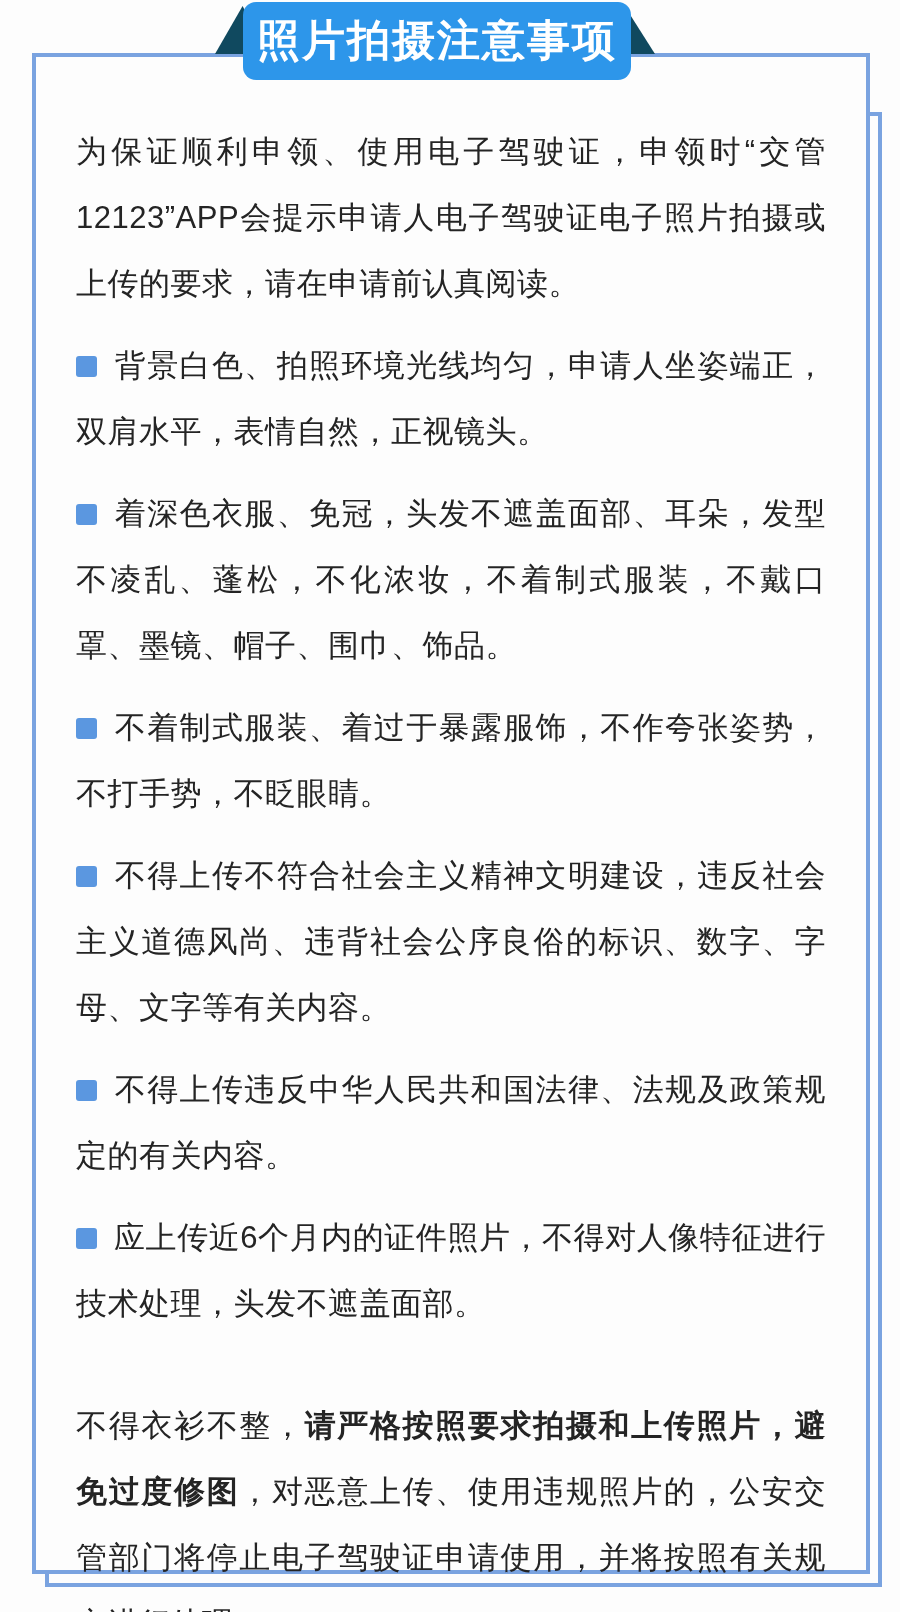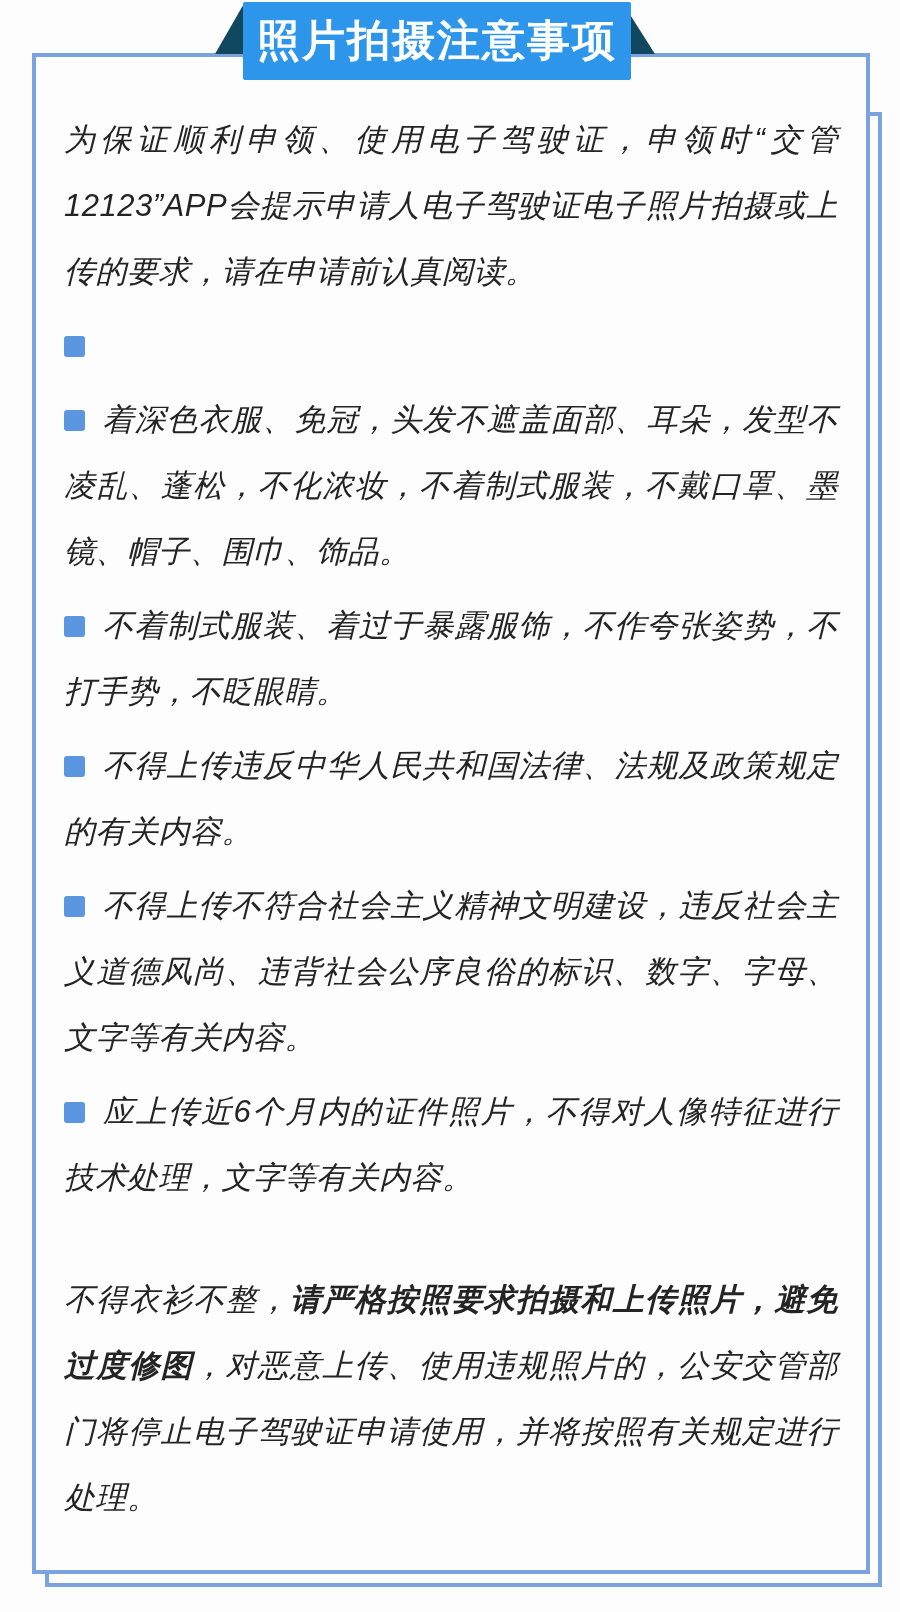--- a/index.html
+++ b/index.html
@@ -37,40 +37,40 @@
   .ribbon-flap-right {
     position:absolute; left:629px; top:13px; width:26px; height:41px;
     background:#10495f;
     clip-path:polygon(0 0, 100% 100%, 0 100%);
   }
   .title-banner {
     position:absolute; left:243px; top:2px;
     width:388px; height:78px;
     background:#2d96ea;
     display:flex; align-items:center; justify-content:center;
-    border-radius:2px;
+    border-radius:13px;
   }
   .title-banner .title-text {
     color:#ffffff;
     font-size:43px;
     font-weight:bold;
     letter-spacing:2px;
     white-space:nowrap;
   }
 
   
   .content {
     position:absolute; left:60px; top:103px;
     width:782px;
     font-size:31px;
     line-height:66px;
     color:#242424;
     letter-spacing:0.5px;
   }
-  .content p { margin:4px; text-align:justify;font-style:italic; }
+  .content p { margin:16px; text-align:justify; }
   .content p.bullet { margin-top:8px; }
   .sq {
     display:inline-block;
     width:21px; height:21px;
     background:#5b97e0;
     border-radius:3px;
     margin-right:17px;
     vertical-align:-1px;
   }
   .footer-para { margin-top:56px !important; }
@@ -87,27 +87,27 @@
 <div class="ribbon-flap-left"></div>
 <div class="ribbon-flap-right"></div>
 <div class="title-banner">
   <span class="title-text">照片拍摄注意事项</span>
 </div>
 
 <div class="content">
 
   <p>为保证顺利申领、使用电子驾驶证，申领时“交管12123”APP会提示申请人电子驾驶证电子照片拍摄或上传的要求，请在申请前认真阅读。</p>
 
-  <p class="bullet"><span class="sq"></span></p>
+  <p class="bullet"><span class="sq"></span><span>背景白色、拍照环境光线均匀，申请人坐姿端正，双肩水平，表情自然，正视镜头。</span></p>
 
   <p class="bullet"><span class="sq"></span><span>着深色衣服、免冠，头发不遮盖面部、耳朵，发型不凌乱、蓬松，不化浓妆，不着制式服装，不戴口罩、墨镜、帽子、围巾、饰品。</span></p>
 
   <p class="bullet"><span class="sq"></span><span>不着制式服装、着过于暴露服饰，不作夸张姿势，不打手势，不眨眼睛。</span></p>
 
+  <p class="bullet"><span class="sq"></span><span>不得上传不符合社会主义精神文明建设，违反社会主义道德风尚、违背社会公序良俗的标识、数字、字母、文字等有关内容。</span></p>
+
   <p class="bullet"><span class="sq"></span><span>不得上传违反中华人民共和国法律、法规及政策规定的有关内容。</span></p>
 
-  <p class="bullet"><span class="sq"></span><span>不得上传不符合社会主义精神文明建设，违反社会主义道德风尚、违背社会公序良俗的标识、数字、字母、文字等有关内容。</span></p>
-
-  <p class="bullet"><span class="sq"></span><span>应上传近6个月内的证件照片，不得对人像特征进行技术处理，文字等有关内容。</span></p>
+  <p class="bullet"><span class="sq"></span><span>应上传近6个月内的证件照片，不得对人像特征进行技术处理，头发不遮盖面部。</span></p>
 
   <p class="footer-para"><span>不得衣衫不整，</span><b>请严格按照要求拍摄和上传照片，避免过度修图</b><span>，对恶意上传、使用违规照片的，公安交管部门将停止电子驾驶证申请使用，并将按照有关规定进行处理。</span></p>
 
 </div>
 
 </body></html>

